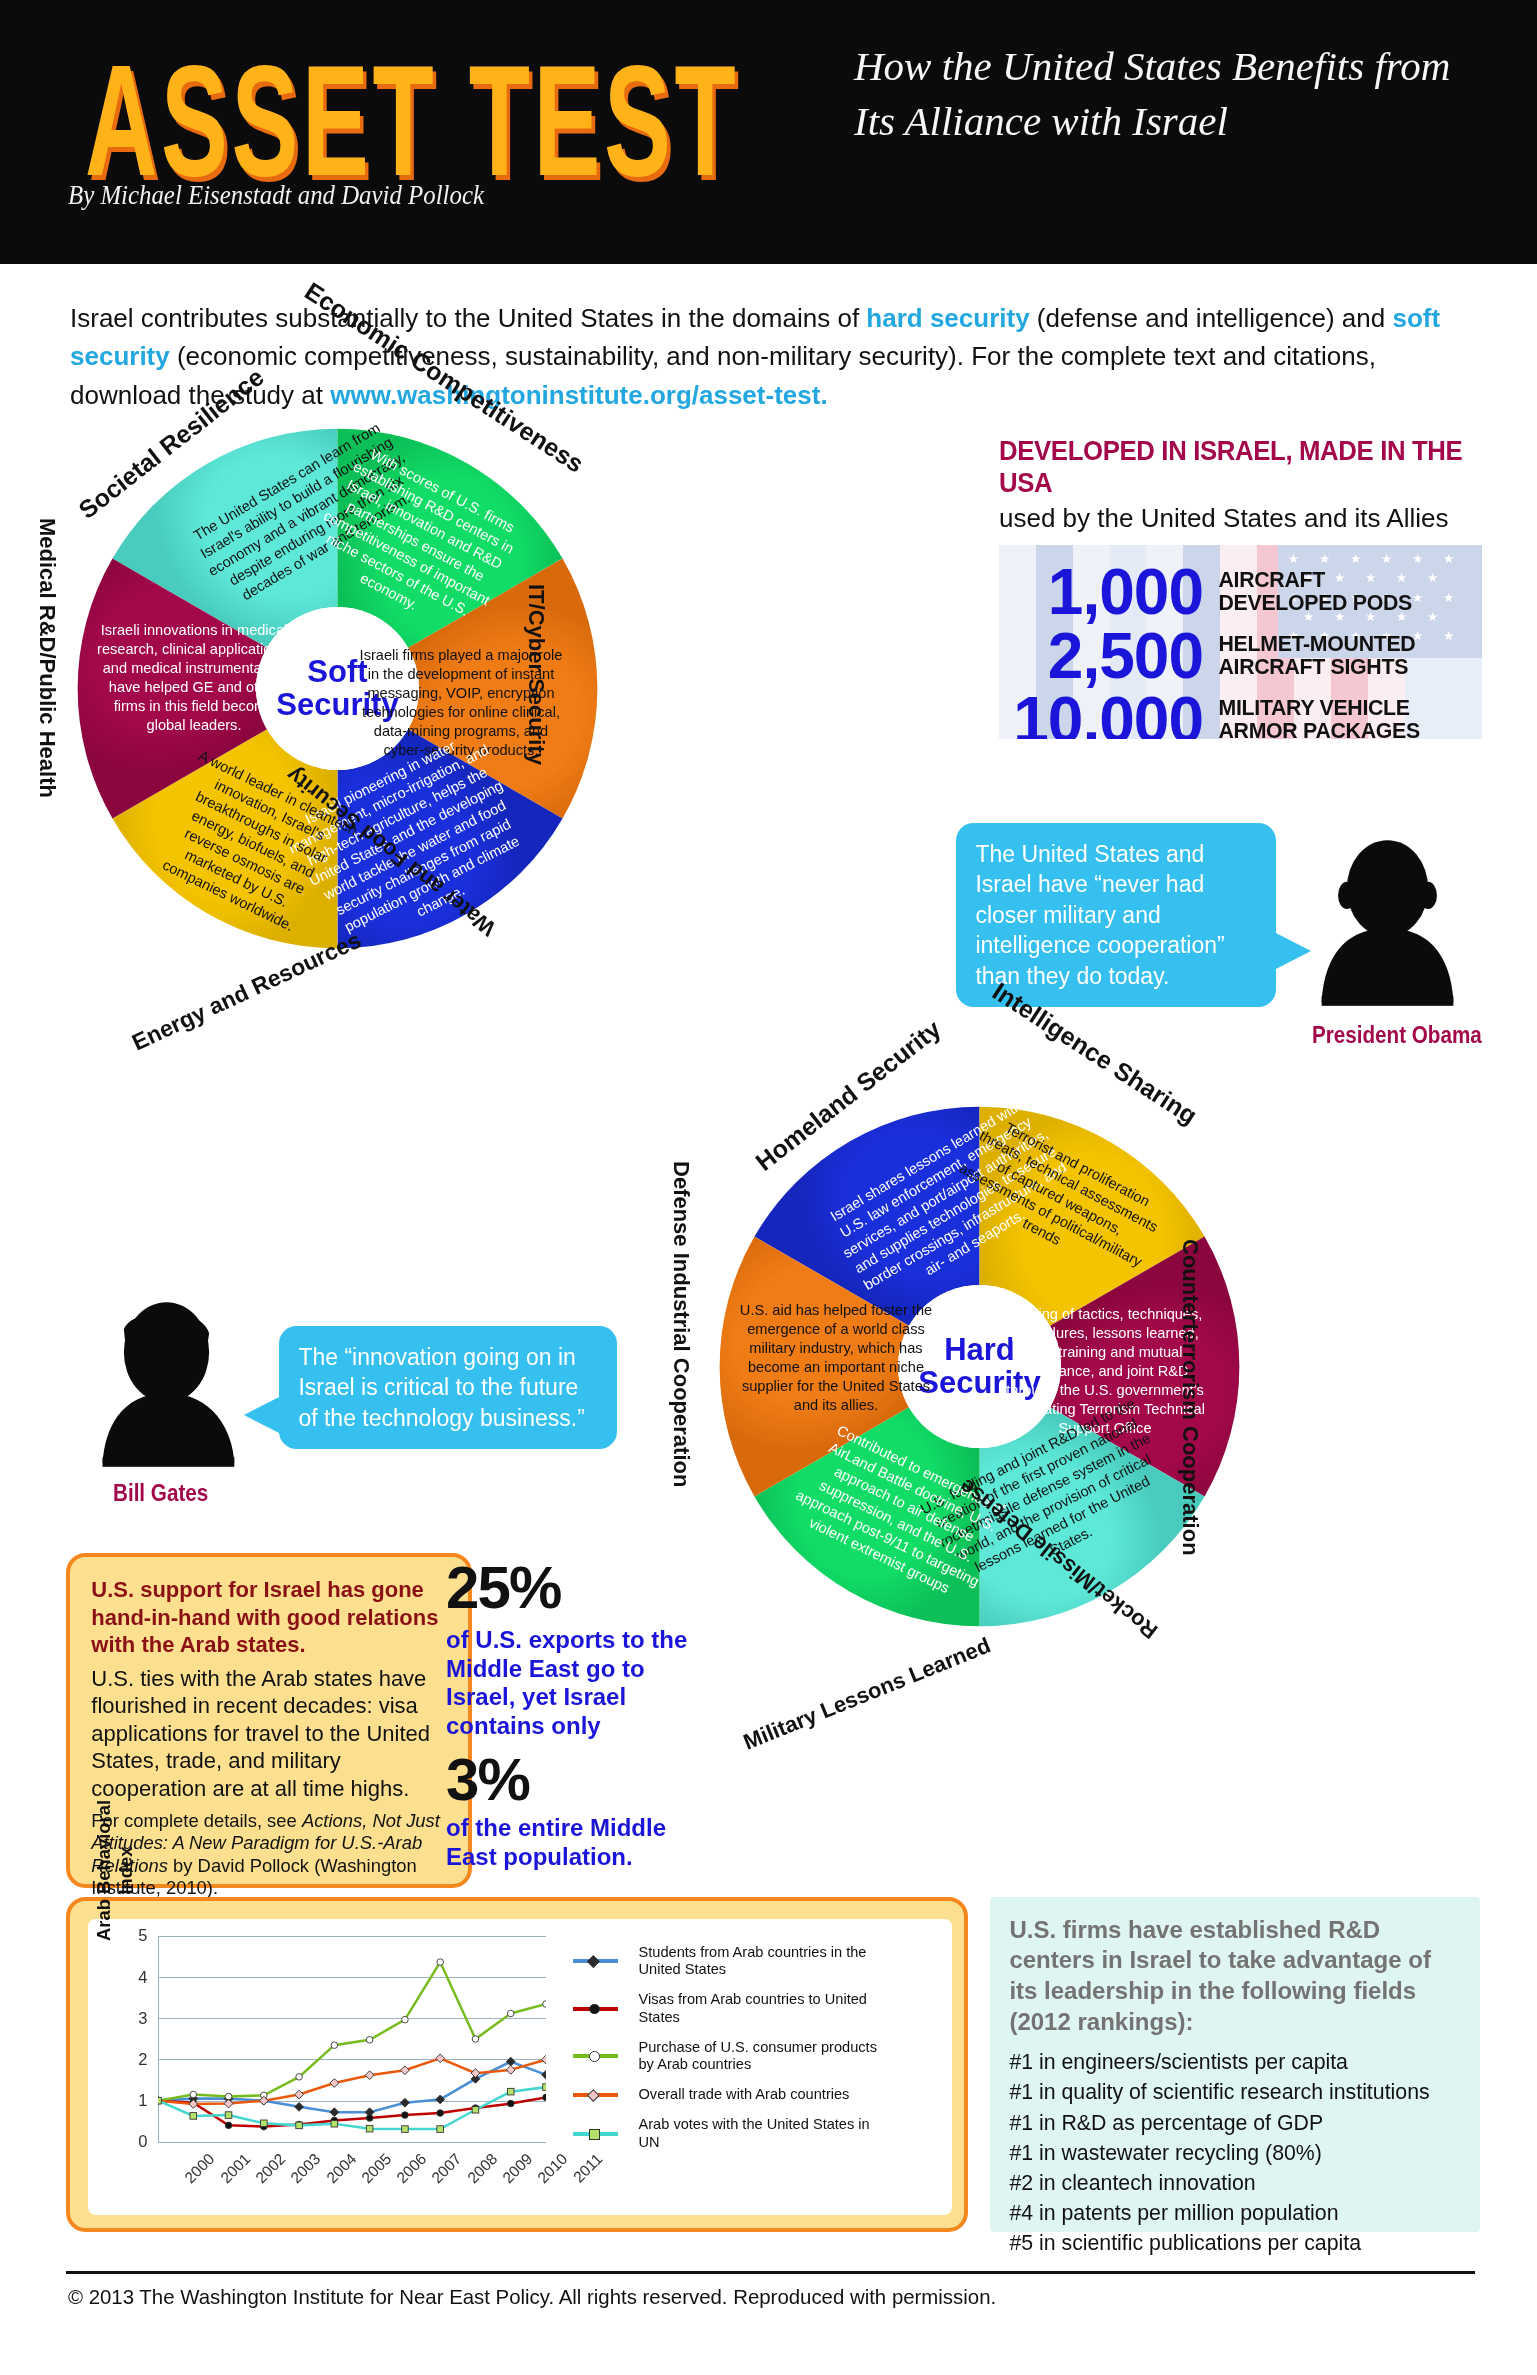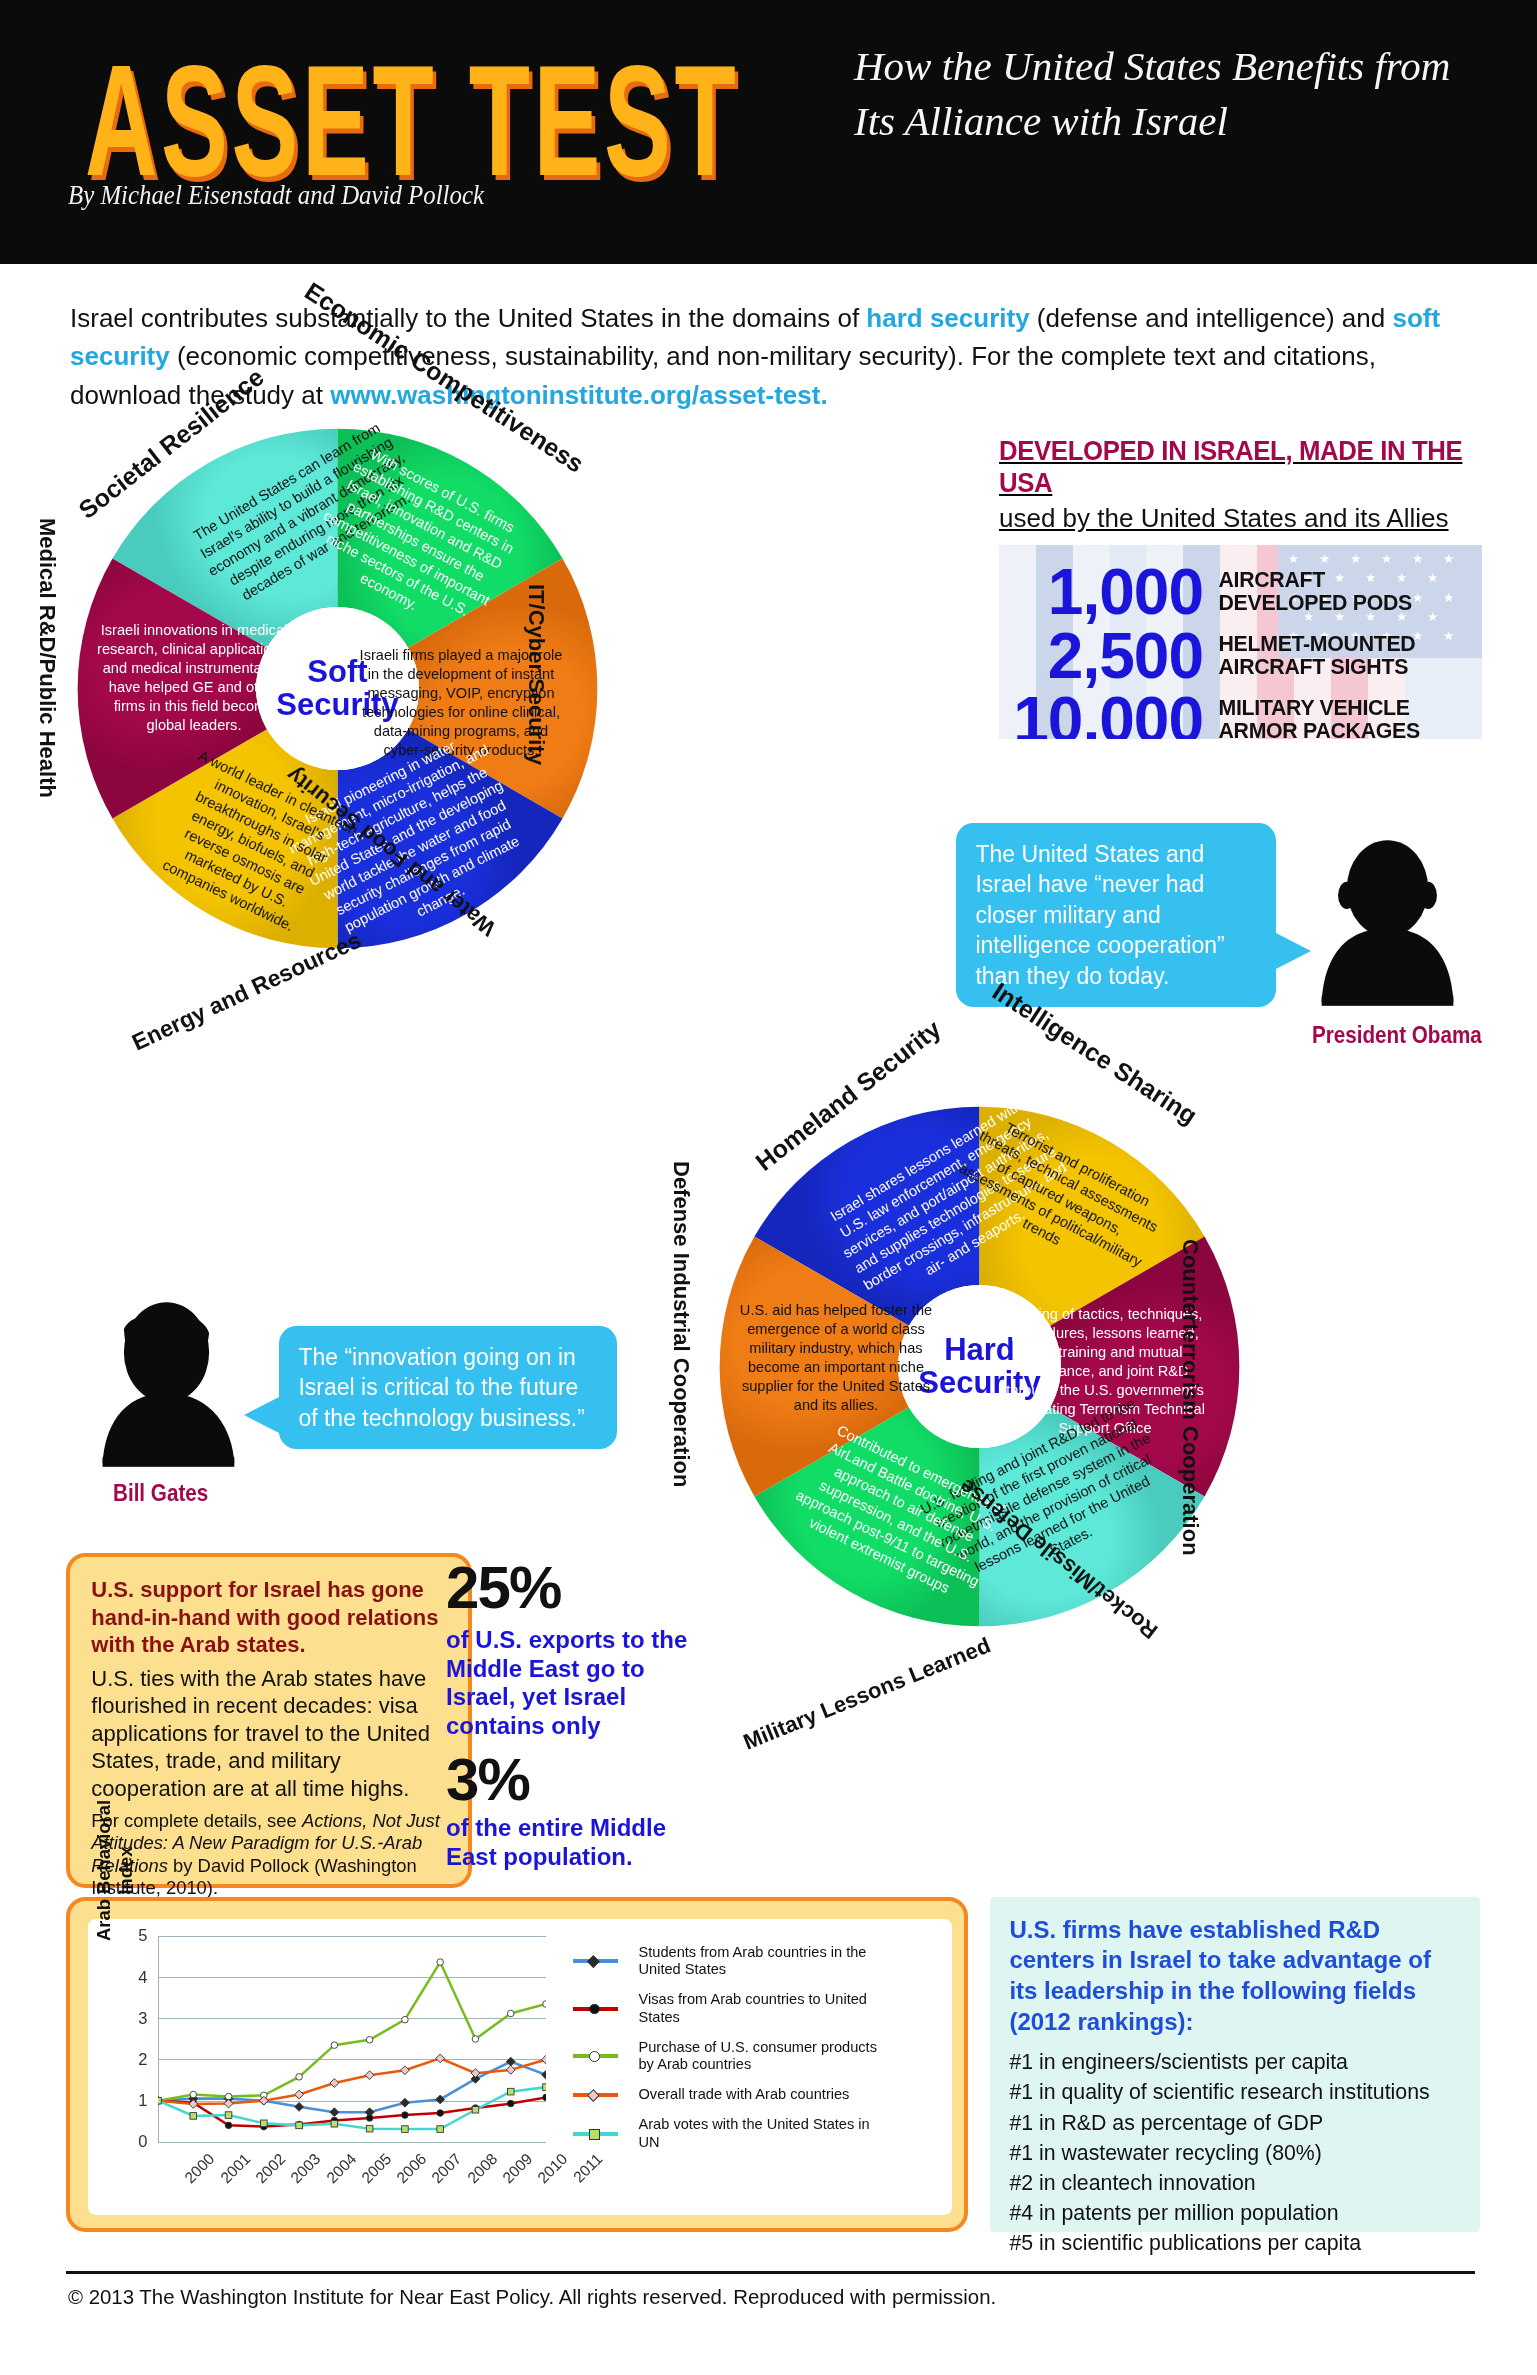--- a/index.html
+++ b/index.html
@@ -58,21 +58,21 @@
     position: absolute; color: #fff; font-size: 14.6px; line-height: 1.3;
     text-align: center; width: 223px;
   }
   .seg-text.dark { color: #111; }
   .ring-label {
     position: absolute; font-weight: bold; color: #111;
     white-space: nowrap;
   }
 
   
-  #dev-panel { position: absolute; left: 999px; top: 435px; width: 505px; text-decoration: underline; }
+  #dev-panel { position: absolute; left: 999px; top: 435px; width: 505px; }
   #dev-title {
     font-size: 28px; font-weight: bold; color: #a2084a;
     letter-spacing: -0.4px; transform: scaleX(0.92); transform-origin: left top;
   }
   #dev-sub { font-size: 26px; color: #111; margin-top: 3.9px; }
   #flagbox {
     position: relative; margin-top: 11.6px; width: 483px; height: 194px;
     overflow: hidden;
   }
   .stripes { position: absolute; inset: 0; }
@@ -149,21 +149,21 @@
   .leg-swatch { width: 45px; height: 13.6px; position: relative; flex: 0 0 45px; }
   .leg-swatch .bar { position: absolute; left: 0; right: 0; top: 4.9px; height: 3.9px; }
   .leg-swatch .mk { position: absolute; left: 16.5px; top: 1.9px; width: 10.7px; height: 10.7px; }
   .leg-txt { font-size: 14.6px; color: #111; line-height: 1.2; margin-left: 21px; }
 
   
   #rd-box {
     position: absolute; left: 990px; top: 1897px; width: 490px; height: 335px;
     background: #dff5f2; border-radius: 3.9px; padding: 17.5px 19.4px;
   }
-  #rd-box h3 { font-size: 24px; color: #1d4ed8; line-height: 1.28; margin-bottom: 9.7px; }
+  #rd-box h3 { font-size: 24px; color: #737373; line-height: 1.28; margin-bottom: 9.7px; }
   #rd-box li { list-style: none; font-size: 21.3px; color: #111; line-height: 1.42; }
 
   
   #footer-rule {
     position: absolute; left: 66px; top: 2271px; width: 1409px; height: 2.9px; background: #111;
   }
   #footer {
     position: absolute; left: 68px; top: 2286px;
     font-size: 20.4px; color: #111;
   }

